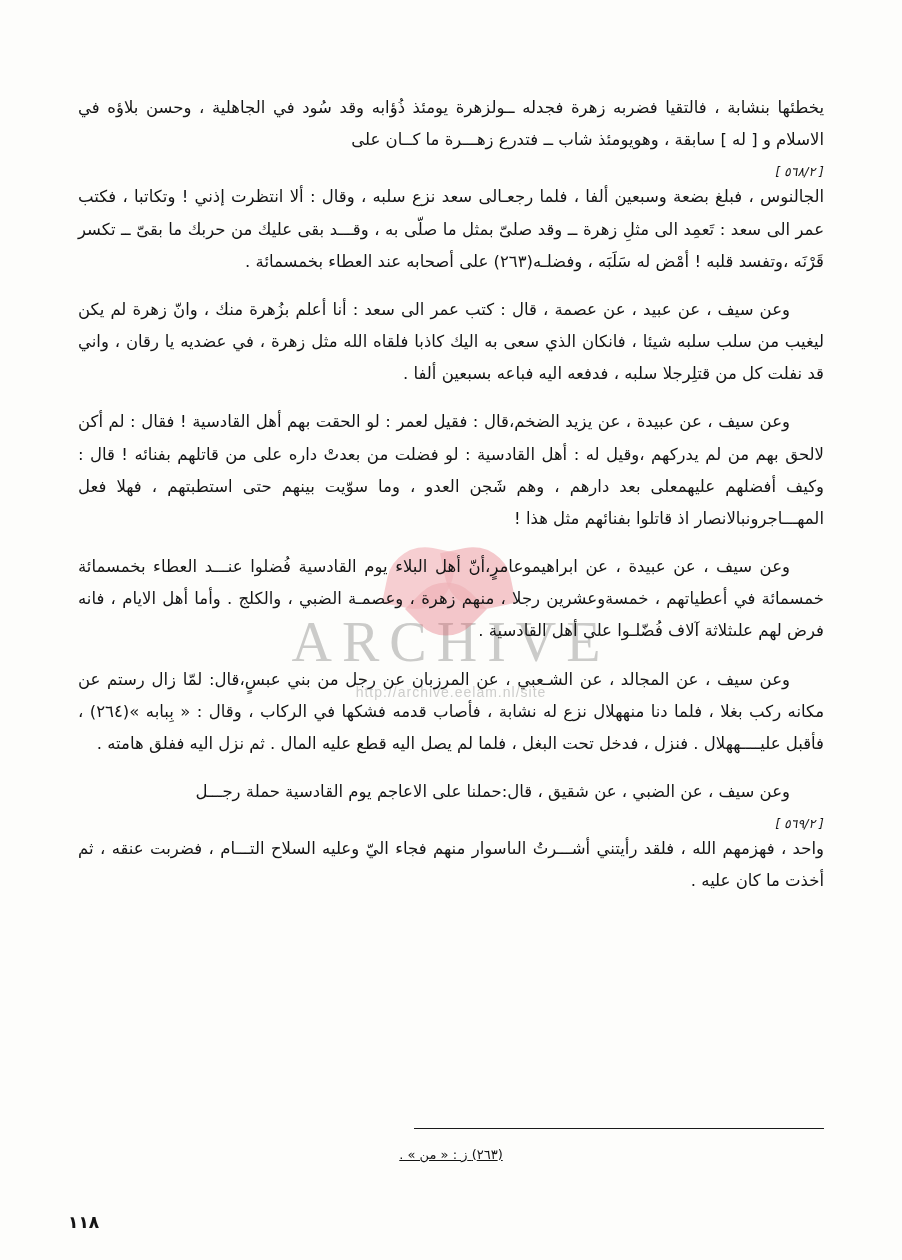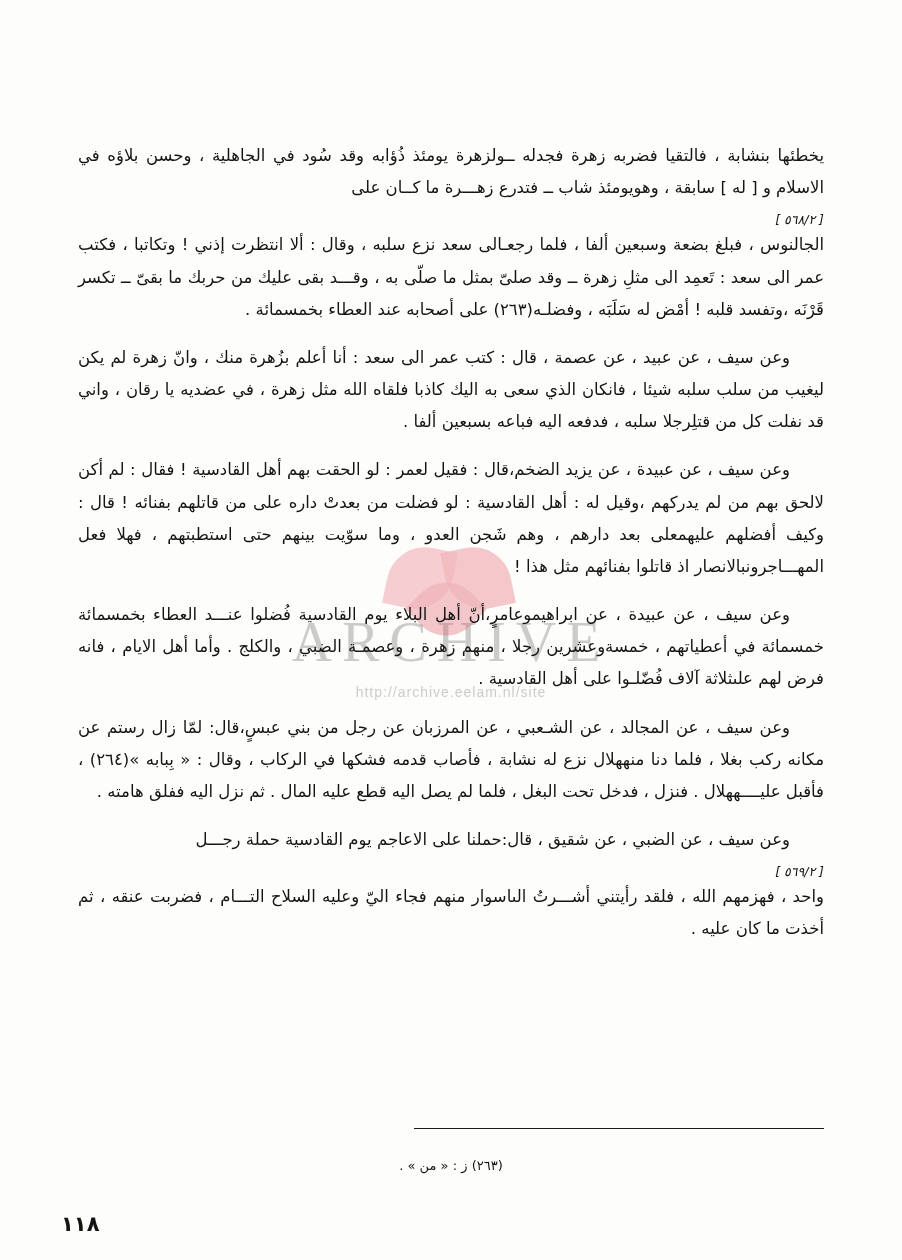--- a/index.html
+++ b/index.html
@@ -16,21 +16,20 @@
     font-family: "DejaVu Sans", "Liberation Sans", sans-serif;
     color: #141414;
   }
   .content {
     position: absolute;
     top: 92px;
     right: 78px;
     left: 78px;
     direction: rtl;
     text-align: justify;
-    margin-top: 48px;
   }
   .para {
     margin: 0 0 16px 0;
     font-size: 16.5px;
     line-height: 1.95;
     text-align: justify;
     text-justify: inter-word;
     letter-spacing: 0px;
   }
   .para.indent {
@@ -56,28 +55,29 @@
     position: absolute;
     right: 78px;
     left: 78px;
     top: 1140px;
     direction: rtl;
     text-align: center;
     font-size: 13px;
     line-height: 1.7;
   }
   .footnote {
-    margin: 15px;
+    margin: 4px;
     white-space: nowrap;
+    text-decoration: underline;
   }
   .pagenum {
     position: absolute;
-    left: 61px;
+    left: 68px;
     top: 1212px;
-    font-size: 21px;
+    font-size: 17px;
     font-weight: bold;
     letter-spacing: 1px;
   }
   
   .watermark {
     position: absolute;
     top: 540px;
     left: 0;
     right: 0;
     height: 190px;

